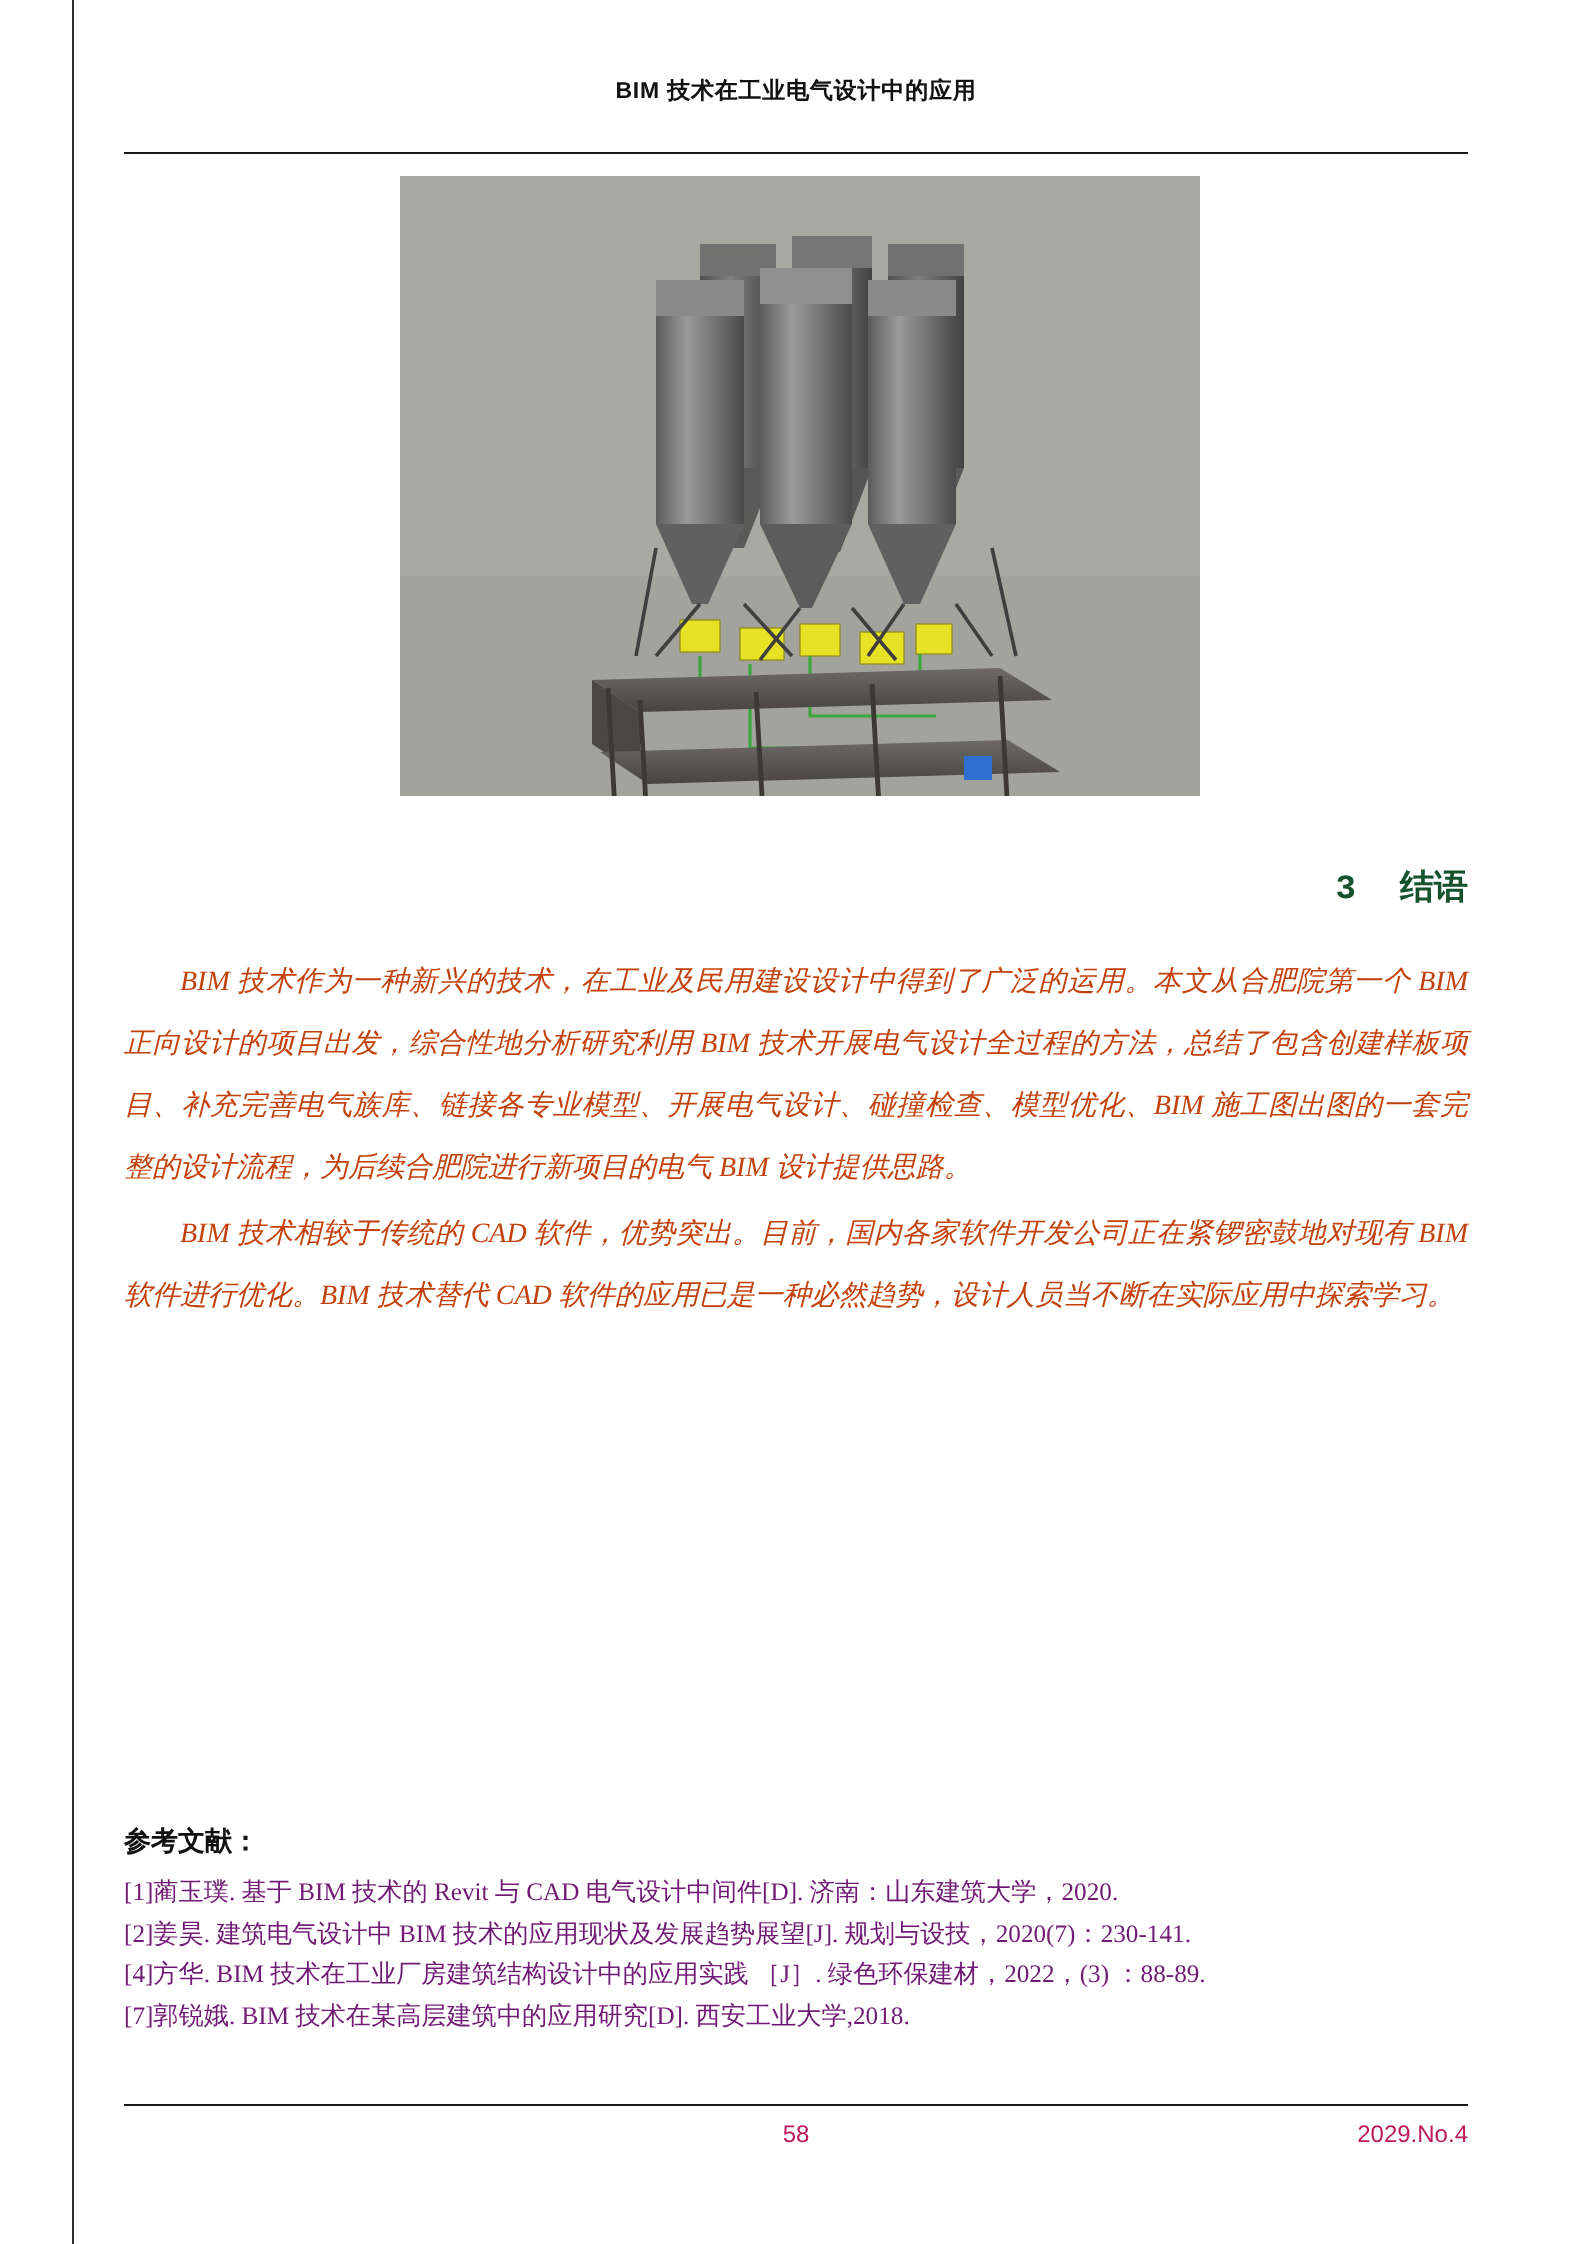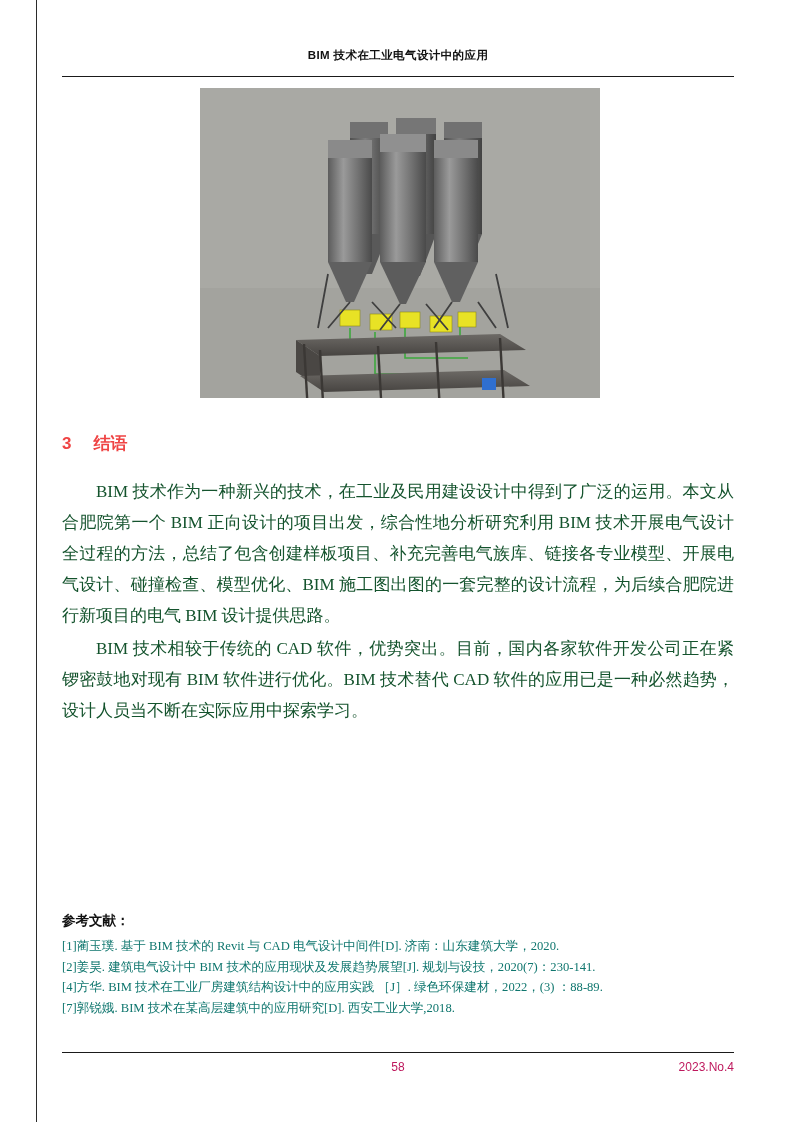--- a/index.html
+++ b/index.html
@@ -31,21 +31,21 @@
     position: absolute;
     left: 62px;
     top: 0;
     width: 672px;
     height: 1122px;
   }
 
   
   .header {
     position: absolute;
-    top: 48px;
+    top: 38px;
     left: 0;
     width: 672px;
     text-align: center;
   }
   .header-title {
     font-family: "Liberation Sans", "DejaVu Sans", sans-serif;
     font-size: 11.5px;
     font-weight: bold;
     letter-spacing: 0.4px;
     color: #111;
@@ -81,63 +81,65 @@
     font-weight: bold;
     color: #111;
   }
 
   
   .section-heading {
     position: absolute;
     top: 432px;
     left: 0;
     width: 672px;
-    font-family: Liberation Sans, sans-serif;
+    font-family: Liberation Mono, monospace;
     font-size: 17px;
     font-weight: bold;
-    color: #ef4444;
+    color: #14532d;
+    text-align: right;
   }
   .section-heading .num { margin-right: 22px; }
 
   
   .body-block {
     position: absolute;
     top: 476px;
     left: 0;
     width: 672px;
   }
   p.para {
     margin: 0 0 2px 0;
-    font-size: 17px;
+    font-size: 14px;
     line-height: 31px;
     text-align: justify;
     text-justify: inter-ideograph;
     text-indent: 2em;
-    color: #14532d;
+    color: #c2410c;
+    font-style: italic;
   }
 
   
   .refs {
     position: absolute;
     top: 872px;
     left: 0;
     width: 672px;
     margin-top: 40px;
   }
   .refs-title {
     font-family: "Liberation Sans", "DejaVu Sans", sans-serif;
     font-size: 13.5px;
     font-weight: bold;
     color: #111;
     margin-bottom: 6px;
   }
   .ref-item {
     font-size: 12.6px;
     line-height: 20.5px;
-    color: #0f766e;
+    color: #701a75;
     white-space: nowrap;
   }
 
   
   .footer-rule {
     position: absolute;
     top: 1052px;
     left: 0;
     width: 672px;
     border-top: 1.4px solid #1a1a1a;
@@ -311,17 +313,17 @@
       <div class="refs-title">参考文献：</div>
       <div class="ref-item">[1]蔺玉璞. 基于 BIM 技术的 Revit 与 CAD 电气设计中间件[D]. 济南：山东建筑大学，2020.</div>
       <div class="ref-item">[2]姜昊. 建筑电气设计中 BIM 技术的应用现状及发展趋势展望[J]. 规划与设技，2020(7)：230-141.</div>
       <div class="ref-item">[4]方华.  BIM 技术在工业厂房建筑结构设计中的应用实践 ［J］. 绿色环保建材，2022，(3) ：88-89.</div>
       <div class="ref-item">[7]郭锐娥. BIM 技术在某高层建筑中的应用研究[D]. 西安工业大学,2018.</div>
     </div>
 
     <div class="footer-rule"></div>
     <div class="footer">
       <div class="footer-page">58</div>
-      <div class="footer-issue">2023.No.4</div>
+      <div class="footer-issue">2029.No.4</div>
     </div>
 
   </div>
 </div>
 
 </body></html>

